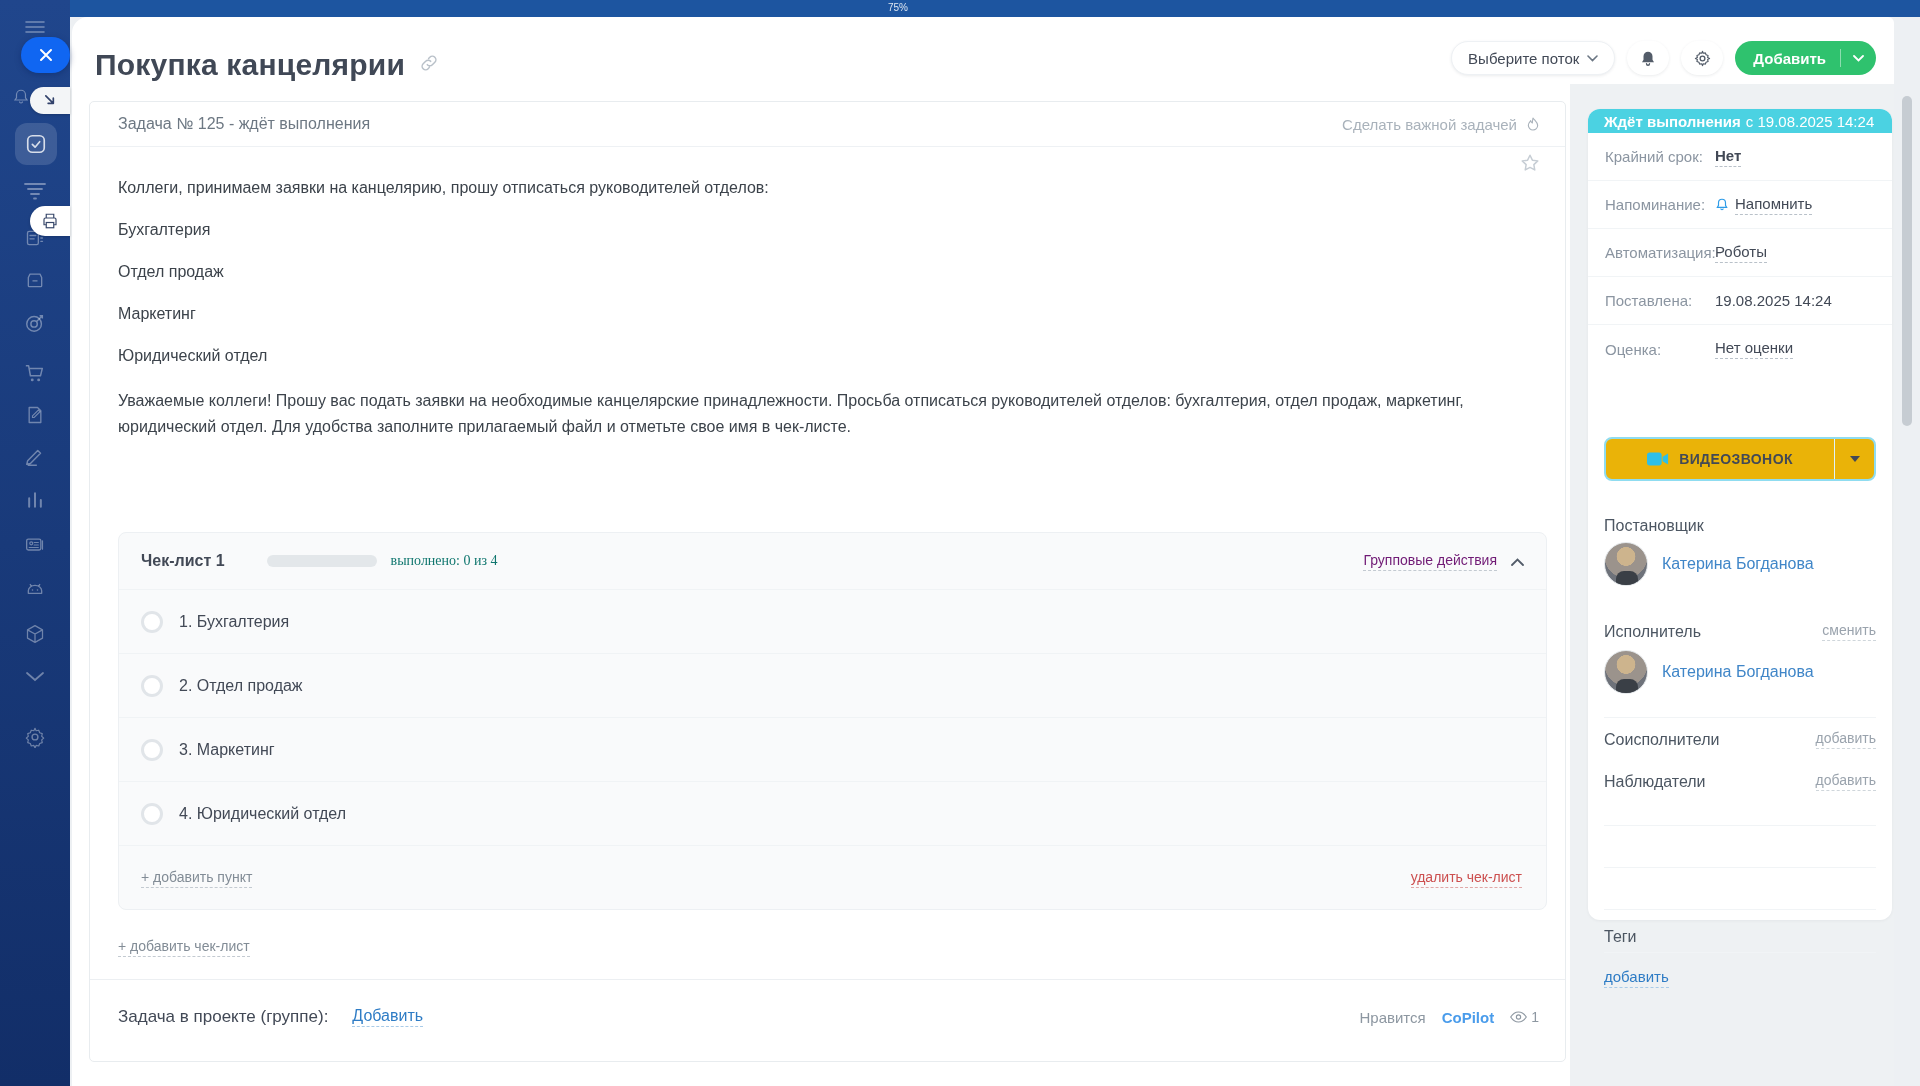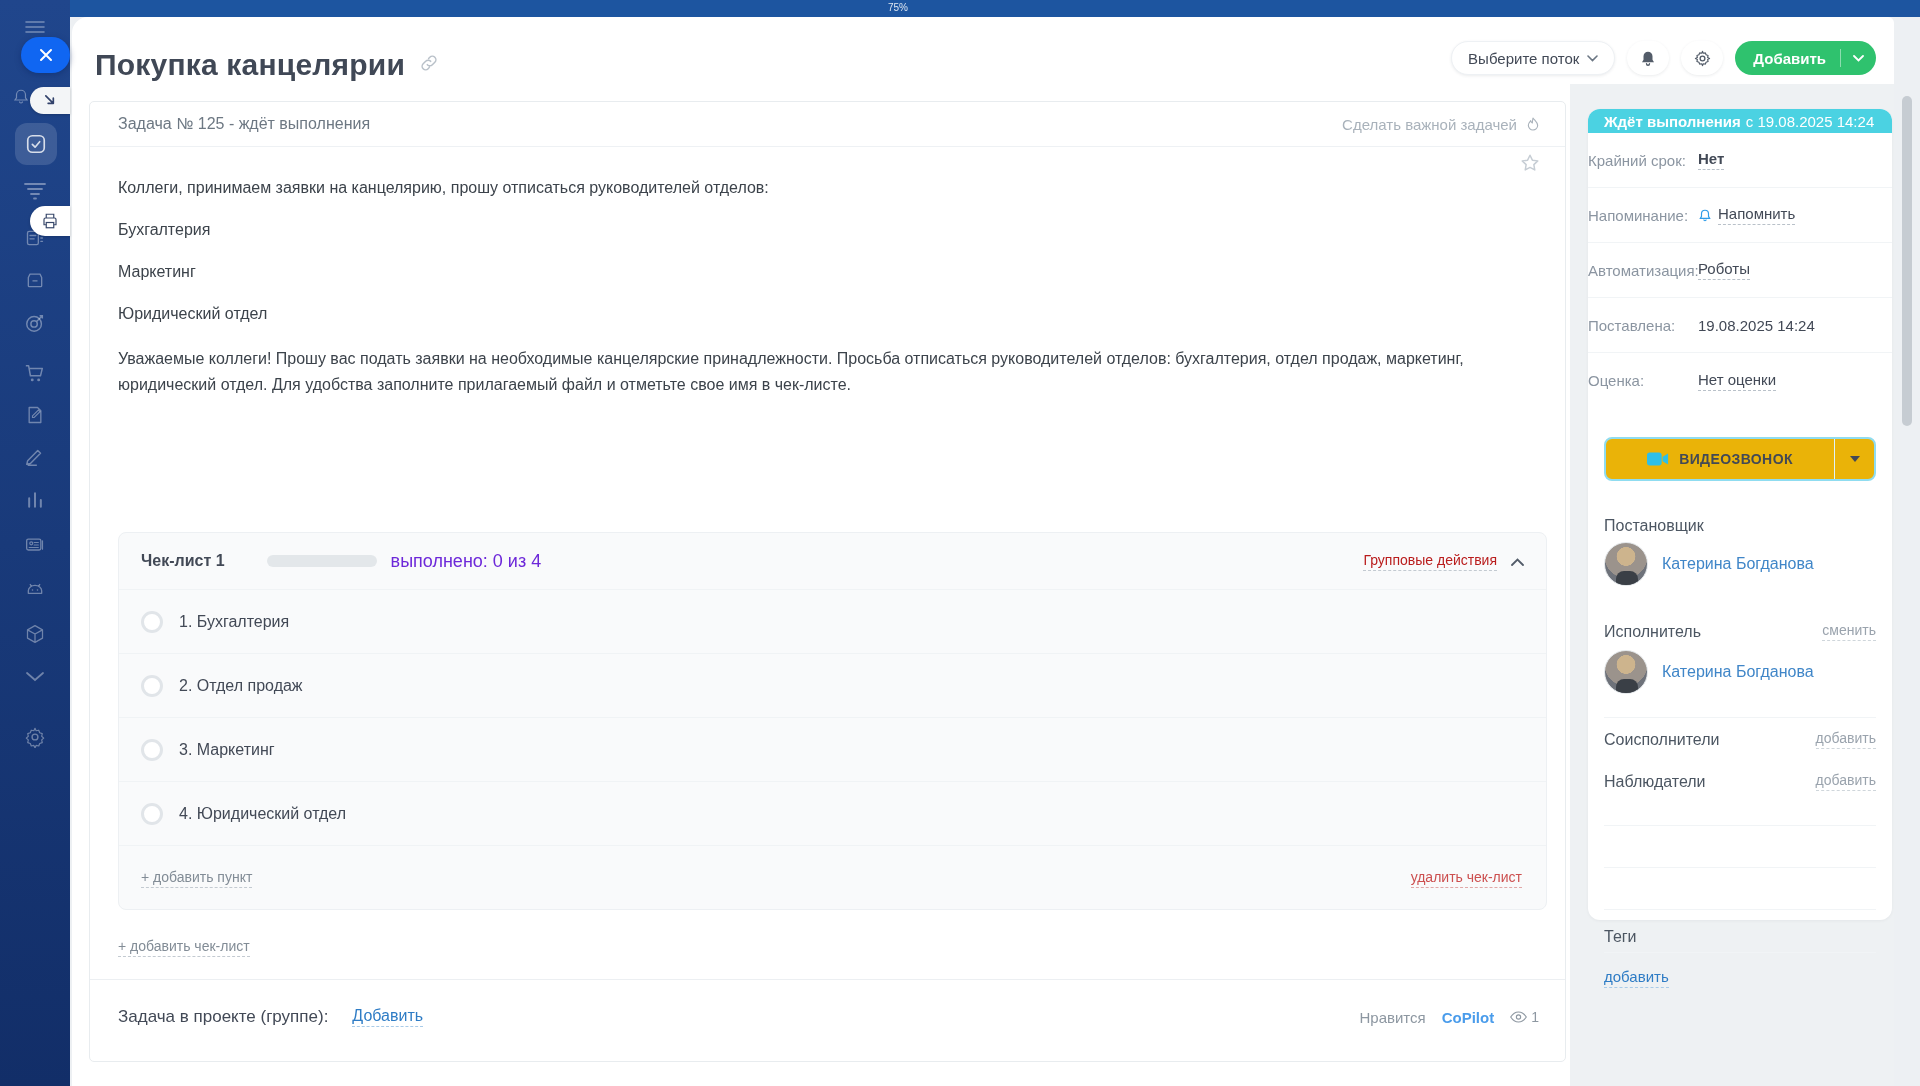--- a/index.html
+++ b/index.html
@@ -63,23 +63,23 @@
 
   .desc { position:absolute; left:28px; top:76px; width:1420px; color:#3c434b; font-size:16px; }
   .desc p { margin:0 0 22px 0; line-height:20px; }
   .desc .para { line-height:26px; margin-top:4px; color:#3c434b; }
 
   .checklist { position:absolute; left:28px; top:430px; width:1429px; height:378px;
                background:#f9fafb; border:1px solid #edf0f3; border-radius:8px; }
   .cl-head { height:56px; display:flex; align-items:center; padding:0 22px; }
   .cl-title { font-size:16px; font-weight:700; color:#424956;text-align:right; }
   .cl-progress { width:110px; height:12px; border-radius:6px; background:#e3e7ea; margin-left:42px; }
-  .cl-done { font-size:18px; color:#6d28d9; margin-left:14px; }
+  .cl-done { font-size:14px; color:#0f766e; margin-left:14px;font-family:Liberation Serif, serif; }
   .cl-right { margin-left:auto; display:flex; align-items:center; gap:14px; }
-  .cl-group { font-size:14px; color:#b91c1c; border-bottom:1px dashed #c3cad1; padding-bottom:2px; cursor:pointer; }
+  .cl-group { font-size:14px; color:#701a75; border-bottom:1px dashed #c3cad1; padding-bottom:2px; cursor:pointer; }
   .cl-collapse { color:#535c69; cursor:pointer; }
   .cl-item { height:64px; display:flex; align-items:center; padding:0 22px; border-top:1px solid #f0f3f5; }
   .cl-circle { width:22px; height:22px; border-radius:50%; border:3px solid #e1e5e9; background:#fff; cursor:pointer; flex:none; }
   .cl-label { font-size:16px; color:#424956; margin-left:16px; }
   .cl-foot { height:66px; display:flex; align-items:center; justify-content:space-between; padding:0 24px 0 22px; border-top:1px solid #f0f3f5; }
   .add-point { font-size:14px; color:#828c96; border-bottom:1px dashed #c3cad1; padding-bottom:2px; cursor:pointer; }
   .del-cl { font-size:14px; color:#cc4f4f; border-bottom:1px dashed #e0a8a8; padding-bottom:2px; cursor:pointer; }
 
   .add-checklist { position:absolute; left:28px; top:836px; font-size:14px; color:#828c96;
                    border-bottom:1px dashed #c3cad1; padding-bottom:2px; cursor:pointer; }
@@ -92,21 +92,21 @@
   .like-lbl { font-size:15px; color:#8d97a1; cursor:pointer; }
   .copilot-lbl { font-size:15px; color:#4a9ceb; font-weight:600; cursor:pointer; }
   .views { display:flex; align-items:center; gap:4px; color:#8d97a1; font-size:14px; }
 
   
   .panel { position:absolute; left:1588px; top:109px; width:304px; height:811px; background:#fff;
            border-radius:12px; z-index:5; box-shadow:0 1px 3px rgba(60,70,80,.06); }
   .panel-status { height:24px; background:#4bd2e2; border-radius:12px 12px 0 0; display:flex;
                   align-items:center; padding:0 16px; color:#fff; font-size:15px; }
   .panel-status b { font-weight:700; margin-right:5px; }
-  .prow { height:55px; display:flex; align-items:center; padding:0 0; border-bottom:1px solid #f1f4f6; }
+  .prow { height:48px; display:flex; align-items:center; padding:0 17px; border-bottom:1px solid #f1f4f6; }
   .plabel { width:104px; font-size:15px; color:#8b95a1; flex:none; }
   .pvalue { font-size:15px; color:#424956; margin-left:6px; display:flex; align-items:center; gap:6px; }
   .u-dash { border-bottom:1px dashed #b9c1c9; padding-bottom:2px; cursor:pointer; }
   .v-bold { font-weight:700; }
   .bell-blue { color:#2e9ce8; display:flex; }
 
   .video-btn { position:absolute; left:16px; top:328px; width:272px; height:44px; background:#eab308;
                border:2px solid #8fdcf0; border-radius:8px; display:flex; align-items:center; cursor:pointer; }
   .video-main { flex:1; display:flex; align-items:center; justify-content:center; gap:10px;
                 font-size:14px; font-weight:700; color:#424956; letter-spacing:.4px; }
@@ -302,20 +302,21 @@
 
       <span class="fav-star">
         <svg width="22" height="22" viewBox="0 0 24 24">
             <path d="M12 3.5l2.6 5.4 5.9.8-4.3 4.1 1 5.8L12 16.8l-5.2 2.8 1-5.8-4.3-4.1 5.9-.8z" fill="none" stroke="currentColor" stroke-width="1.6" stroke-linejoin="round"></path>
           </svg>
       </span>
 
       <div class="desc">
         <p>Коллеги, принимаем заявки на канцелярию, прошу отписаться руководителей отделов:</p>
         <p>Бухгалтерия</p>
+        <p>Отдел продаж</p>
         <p>Маркетинг</p>
         <p>Юридический отдел</p>
         <p class="para">Уважаемые коллеги! Прошу вас подать заявки на необходимые канцелярские принадлежности. Просьба отписаться руководителей отделов: бухгалтерия, отдел продаж, маркетинг, юридический отдел. Для удобства заполните прилагаемый файл и отметьте свое имя в чек-листе.</p>
       </div>
 
       <div class="checklist">
         <div class="cl-head">
           <span class="cl-title">Чек-лист 1</span>
           <span class="cl-progress"></span>
           <span class="cl-done">выполнено: 0 из 4</span>

